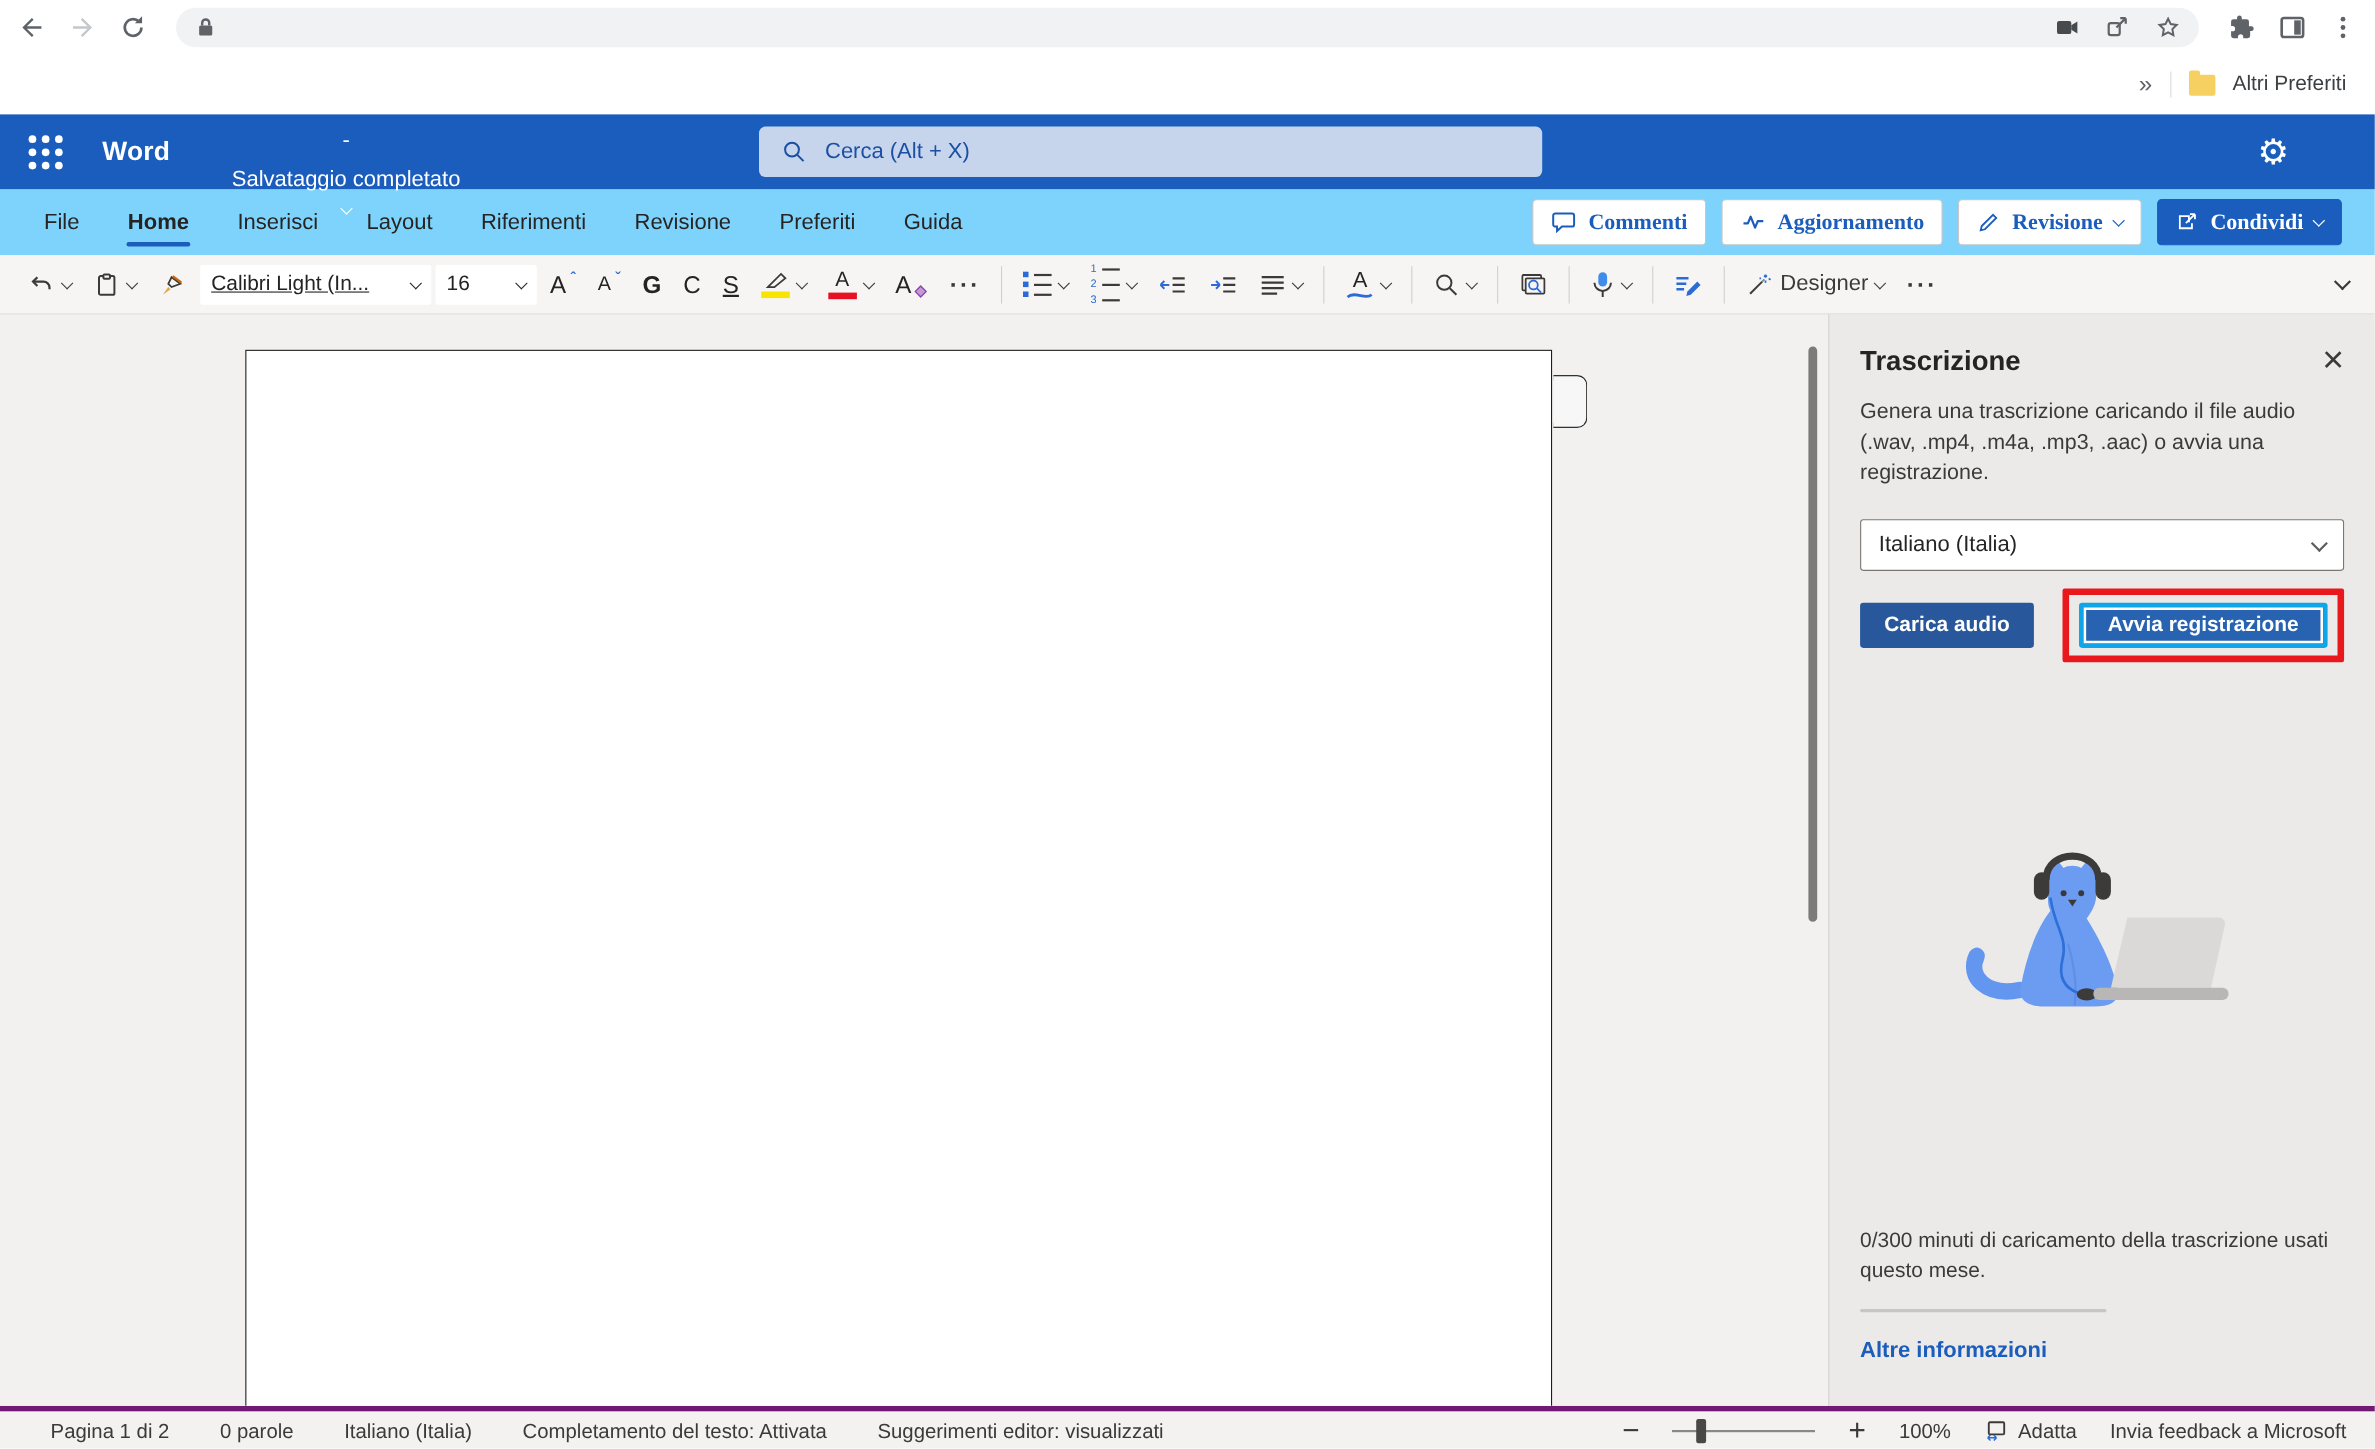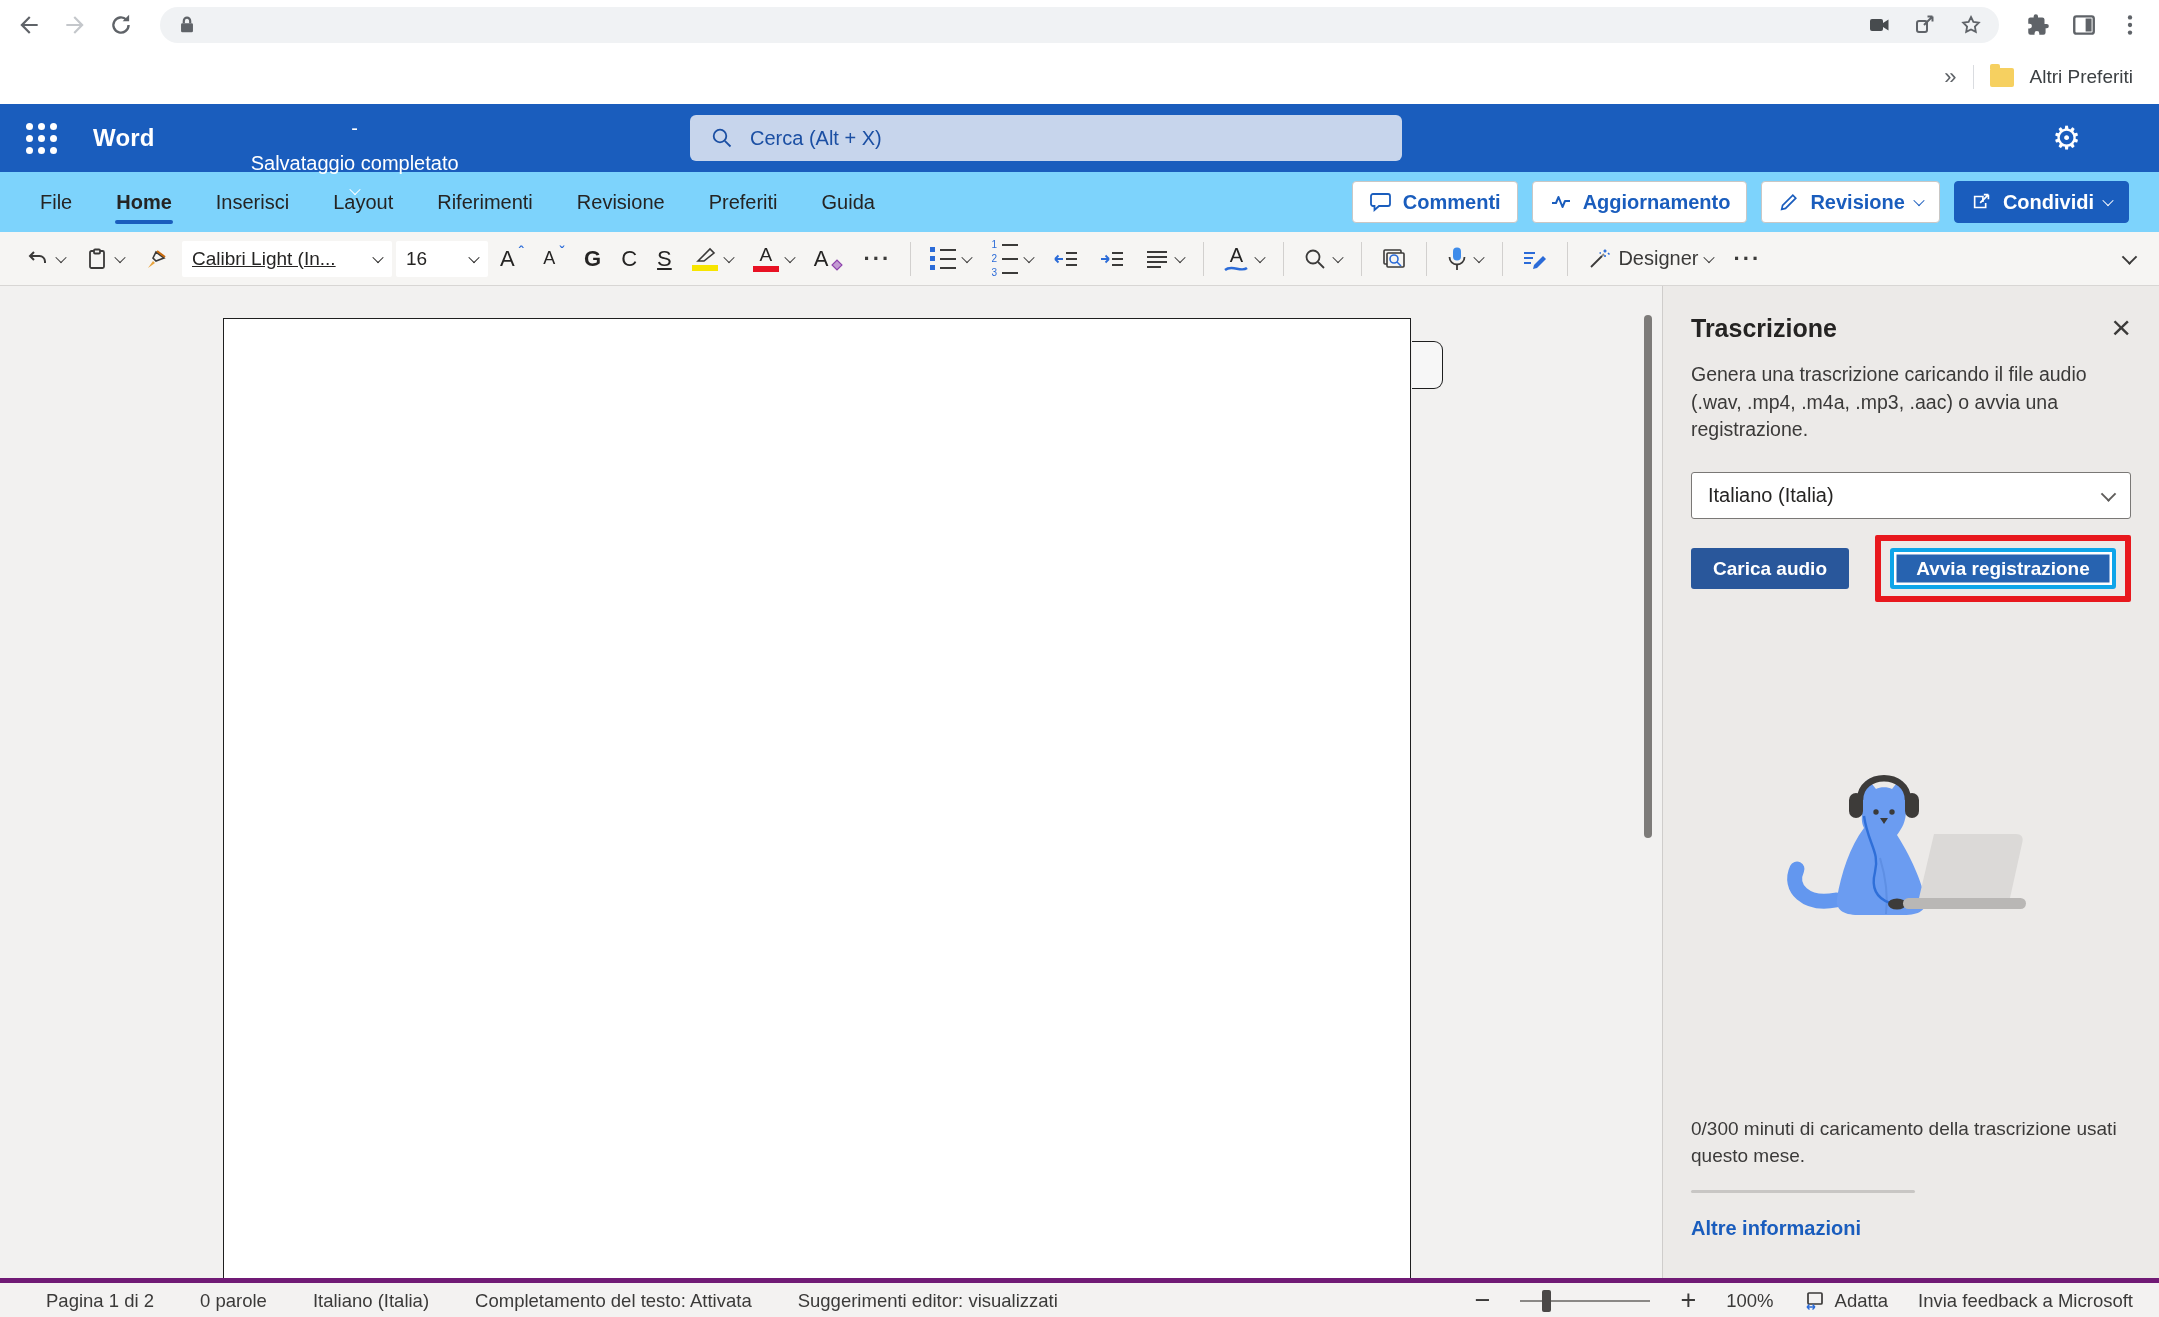--- a/index.html
+++ b/index.html
@@ -20,40 +20,40 @@
   .bm-chev{font-size:22px;color:#5f6368;}
   .bm-div{width:1px;height:24px;background:#dadce0;}
   .folder{width:24px;height:19px;background:#f6d060;border-radius:2px;position:relative;}
   .folder::before{content:"";position:absolute;left:0;top:-4px;width:10px;height:5px;background:#f6d060;border-radius:2px 2px 0 0;}
 
   
   .word-header{height:68px;background:#1a5dbd;display:flex;align-items:center;color:#fff;
                padding:0 26px;position:relative;}
   .waffle{display:grid;grid-template-columns:repeat(3,7px);grid-gap:5px;margin-right:36px;cursor:pointer;}
   .waffle i{width:7px;height:7px;border-radius:50%;background:#fff;}
-  .brand{font-weight:700;font-size:24px;margin-right:96px;letter-spacing:.2px;}
+  .brand{font-weight:700;font-size:24px;margin-right:56px;letter-spacing:.2px;}
   .doc-info{display:flex;align-items:center;gap:12px;font-size:20px;flex-direction:column;}
   .chev{width:9px;height:9px;border-right:2px solid currentColor;border-bottom:2px solid currentColor;
         transform:rotate(45deg) translate(-1px,-1px);display:inline-block;}
   .chev.sm{width:7px;height:7px;border-width:1.6px;}
   .hdr-search{position:absolute;left:690px;top:11px;width:712px;height:46px;background:#c7d5ec;
               border-radius:6px;display:flex;align-items:center;gap:16px;padding:0 20px;
               color:#1b4fa3;font-size:20px;box-sizing:border-box;}
   .gear{margin-left:auto;margin-right:52px;font-size:32px;line-height:1;color:#fff;cursor:pointer;}
 
   
   .tabs-row{height:60px;background:#7dd3fc;display:flex;align-items:center;padding:0 18px;}
   .tab{font-size:20px;color:#252423;padding:0 11px;margin:0 11px;height:100%;display:flex;
        align-items:center;position:relative;cursor:pointer;}
   .tab.active{font-weight:700;}
   .tab.active::after{content:"";position:absolute;left:10px;right:10px;bottom:8px;height:4px;
                      background:#1a5dbd;border-radius:2px;}
   .ribbon-actions{margin-left:auto;display:flex;align-items:center;gap:14px;padding-right:12px;}
   .rb-btn{height:40px;border:1px solid #c9c7c5;background:#fff;border-radius:4px;display:flex;
-          align-items:center;gap:10px;padding:0 16px;color:#1a5dbd;font-size:20px;font-weight:600;cursor:pointer;}
+          align-items:center;gap:10px;padding:0 16px;color:#1a5dbd;font-size:20px;font-weight:600;cursor:pointer;font-family:Liberation Serif, serif;}
   .rb-btn.primary{background:#1a5dbd;border-color:#1a5dbd;color:#fff;}
 
   
   .toolbar{height:53px;background:#f6f5f3;display:flex;align-items:center;padding:0 18px;gap:4px;
            border-bottom:1px solid #d8d6d4;color:#3b3a39;}
   .tb-btn{display:flex;align-items:center;gap:7px;padding:0 8px;height:40px;cursor:pointer;}
   .tb-sep{width:1px;height:34px;background:#d2d0ce;margin:0 7px;}
   .glyph{font-size:22px;color:#252423;}
   .glyph.b{font-weight:800;}
   .glyph.u{text-decoration:underline;}

